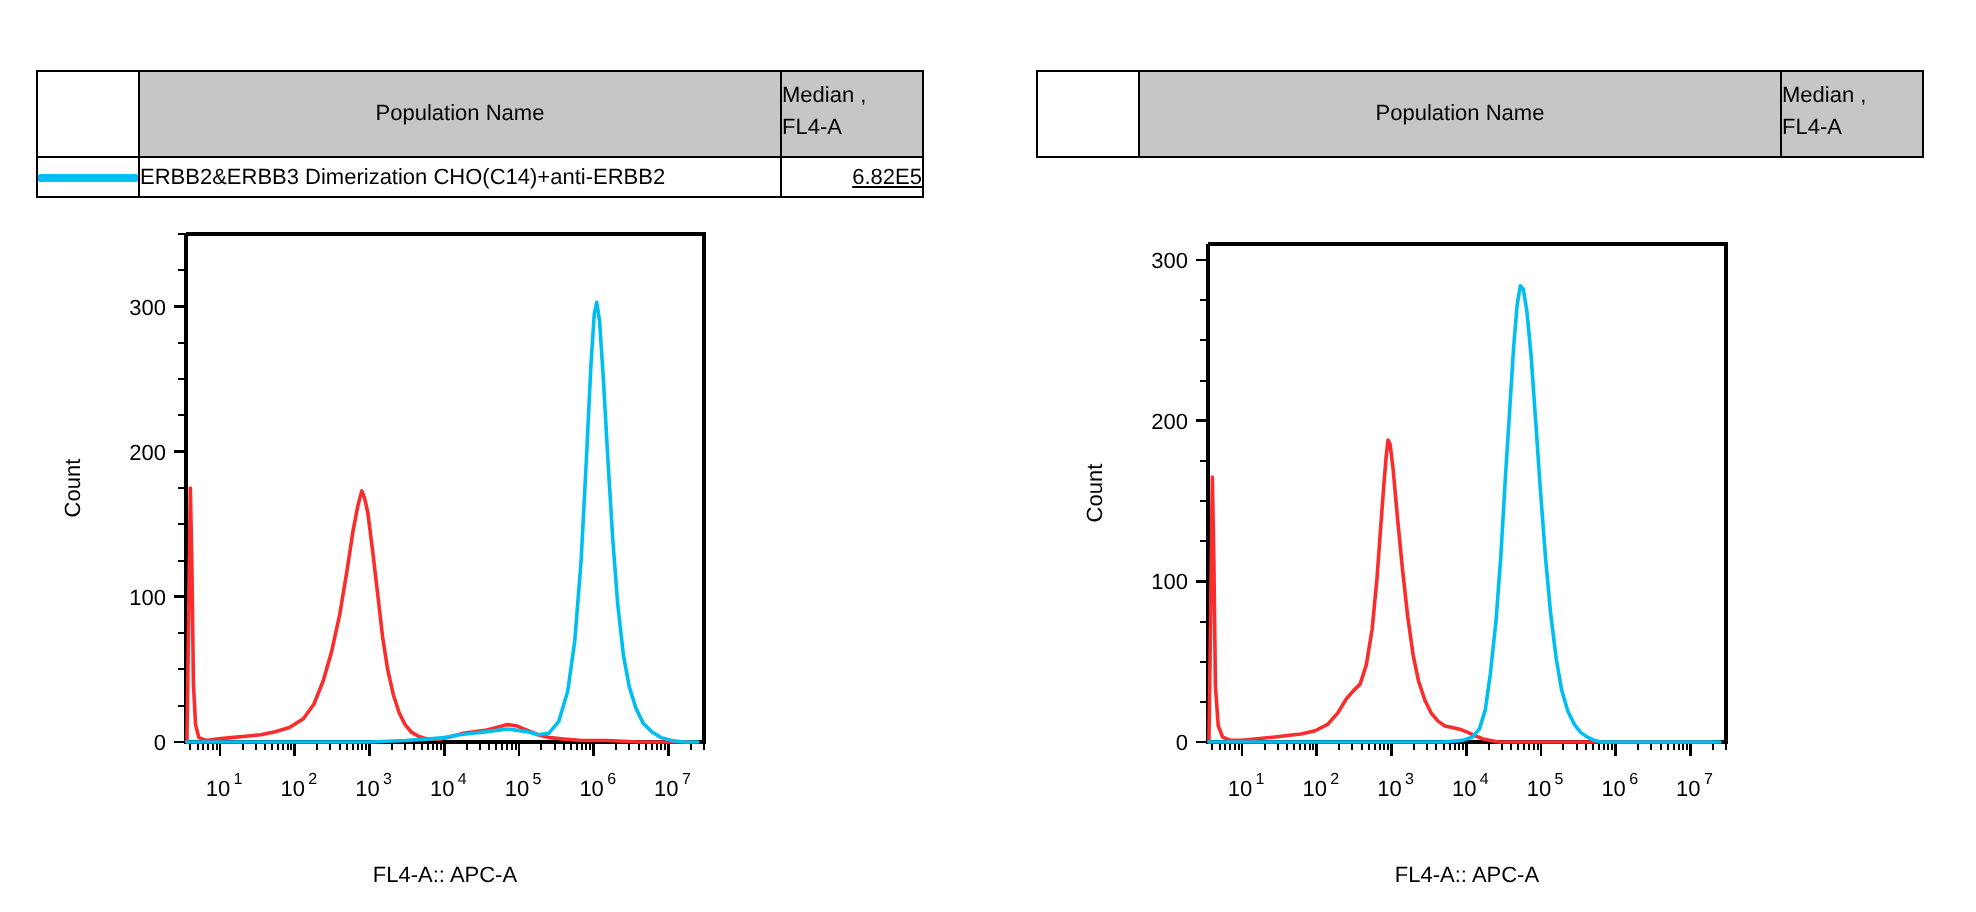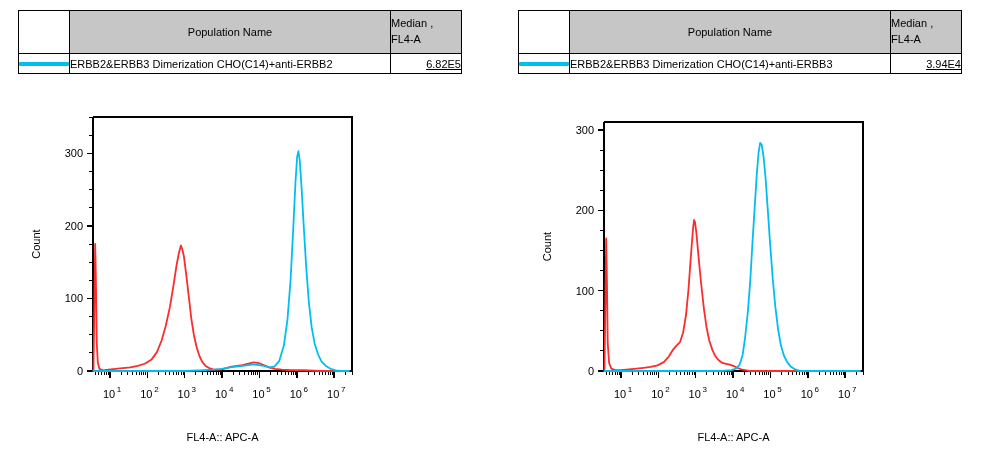--- a/index.html
+++ b/index.html
@@ -24,21 +24,21 @@
     top: 0;
     width: 494px;
     height: 456px;
   }
   .panel-left  { left: 0; }
   .panel-right { left: 494px; }
 
   
   .legend-table {
     position: absolute;
-    top: 10px;
+    top: 35px;
     border-collapse: collapse;
     table-layout: fixed;
     background: #ffffff;
     padding-left: 21px;
   }
   .panel-left .legend-table  { left: 18px;  width: 442px; }
   .panel-right .legend-table { left: 24px;  width: 442px; }
 
   .legend-table td, .legend-table th {
     border: 1px solid #000000;
@@ -292,27 +292,20 @@
     <table class="legend-table">
       <tbody>
           <tr>
         <th class="hdr hdr-blank col-swatch"></th>
         <th class="hdr col-name">Population Name</th>
         <th class="hdr hdr-median col-median">
           <span>Median ,</span>
           <span>FL4-A</span>
         </th>
       </tr>
-      <tr class="legend-row">
-        <td class="swatch-cell">
-          <span class="swatch" id="sw-r0" style="background: rgb(0, 191, 240);"></span>
-        </td>
-        <td class="pop-name">ERBB2&amp;ERBB3 Dimerization CHO(C14)+anti-ERBB3</td>
-        <td class="median-val">3.94E4</td>
-      </tr>
     </tbody>
       </table>
 
     <div class="plot-wrap">
       <svg class="plot-svg" id="svg-1" width="494" height="344">
           <path d="M 110 10 L 110 259 L 369 259 L 369 10 L 110 10" class="frame-line"></path>
           <line x1="104" y1="259" x2="110" y2="259" class="tick"></line>
           <text x="100" y="263" text-anchor="end" class="ax-text">0</text>
           <line x1="104" y1="178.67741935483872" x2="110" y2="178.67741935483872" class="tick"></line>
           <text x="100" y="182.67741935483872" text-anchor="end" class="ax-text">100</text>

